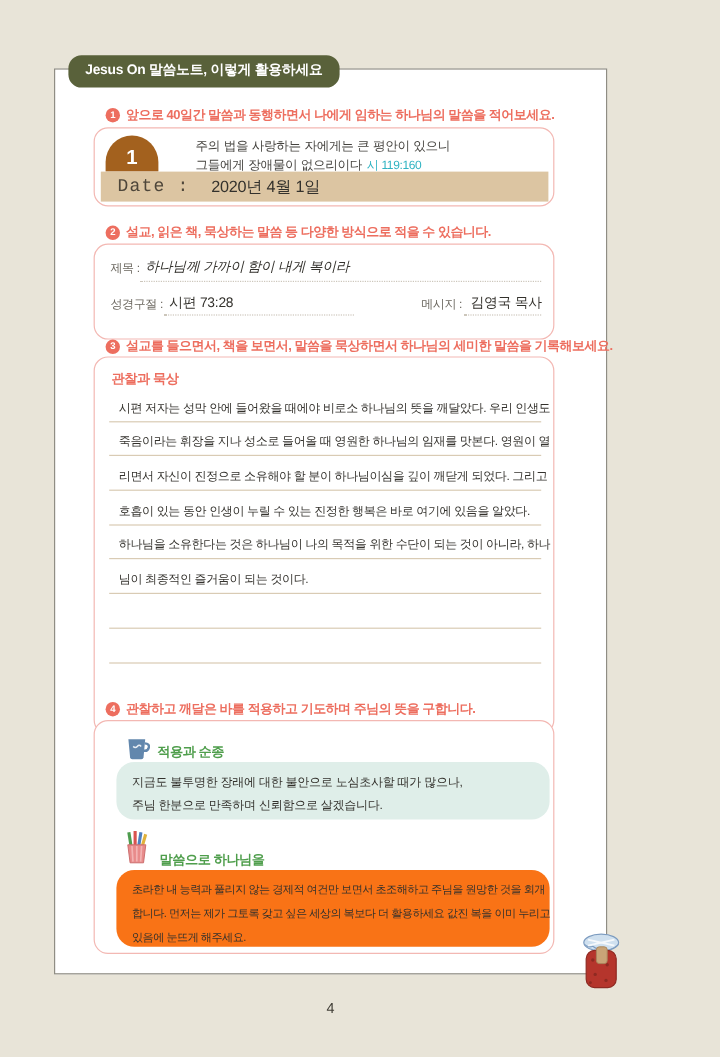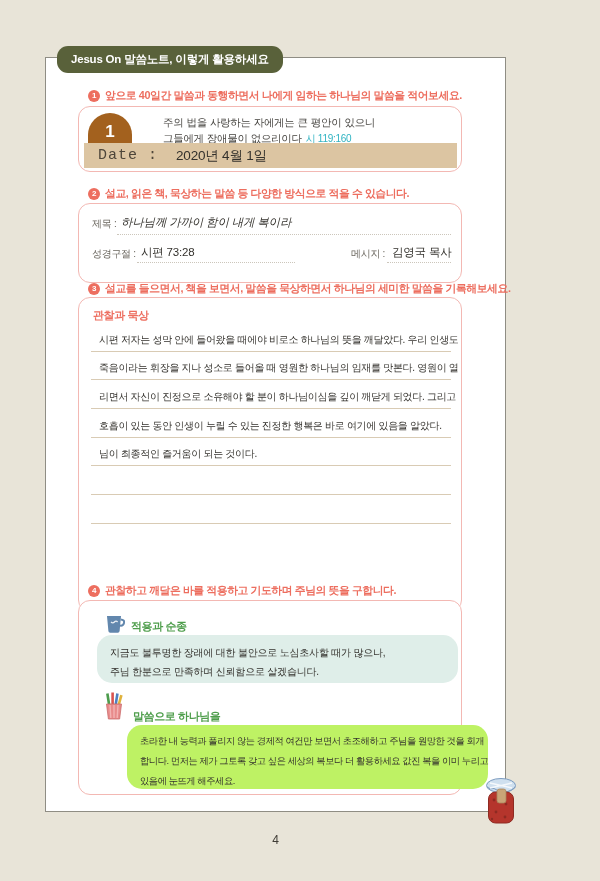--- a/index.html
+++ b/index.html
@@ -81,21 +81,21 @@
   
   .box-label-green{
     position:absolute;color:#4f9e4c;font-weight:bold;font-size:11px;letter-spacing:-0.4px;white-space:nowrap;
   }
   .soft-box{
     position:absolute;left:18px;width:361px;border-radius:15px;
     box-sizing:border-box;padding:8px 13px;
   }
   .soft-box .hand{display:block;font-size:10px;line-height:19px;}
   .mint{background:#dfeee9;}
-  .cream{background:#bef264;margin-left:30px;}
+  .cream{background:#f97316;}
   .cream .hand{font-size:9.3px;letter-spacing:-0.45px;line-height:20px;}
   .icon-abs{position:absolute;}
   
   .page-num{
     position:absolute;left:45px;top:833px;width:461px;text-align:center;
     font-size:12px;color:#3f3c35;
   }
   .jar{position:absolute;left:481px;top:776px;z-index:6;}
 </style>
 </head>
@@ -150,20 +150,21 @@
     <span>설교를 들으면서, 책을 보면서, 말씀을 묵상하면서 하나님의 세미한 말씀을 기록해보세요.</span>
   </div>
 
   <div class="card" style="top:297px;height:315px;">
     <div class="box-label-red">관찰과 묵상</div>
     <div class="rules">
       <div class="rule-row hand">시편 저자는 성막 안에 들어왔을 때에야 비로소 하나님의 뜻을 깨달았다. 우리 인생도</div>
       <div class="rule-row hand">죽음이라는 휘장을 지나 성소로 들어올 때 영원한 하나님의 임재를 맛본다. 영원이 열</div>
       <div class="rule-row hand">리면서 자신이 진정으로 소유해야 할 분이 하나님이심을 깊이 깨닫게 되었다. 그리고</div>
       <div class="rule-row hand">호흡이 있는 동안 인생이 누릴 수 있는 진정한 행복은 바로 여기에 있음을 알았다.</div>
+      <div class="rule-row hand">하나님을 소유한다는 것은 하나님이 나의 목적을 위한 수단이 되는 것이 아니라, 하나</div>
       <div class="rule-row hand">님이 최종적인 즐거움이 되는 것이다.</div>
       <div class="rule-row hand"></div>
       <div class="rule-row hand"></div>
     </div>
   </div>
 
   <div class="step" style="top:584px;">
     <span class="step-num">4</span>
     <span>관찰하고 깨달은 바를 적용하고 기도하며 주님의 뜻을 구합니다.</span>
   </div>

